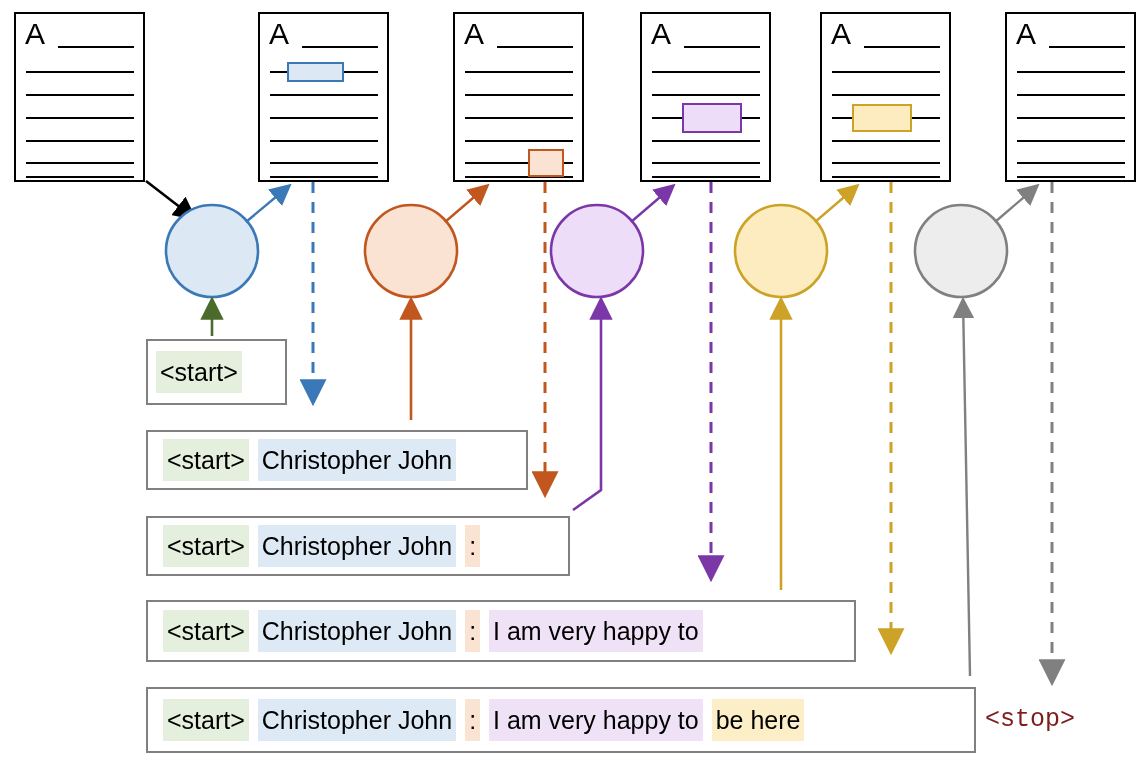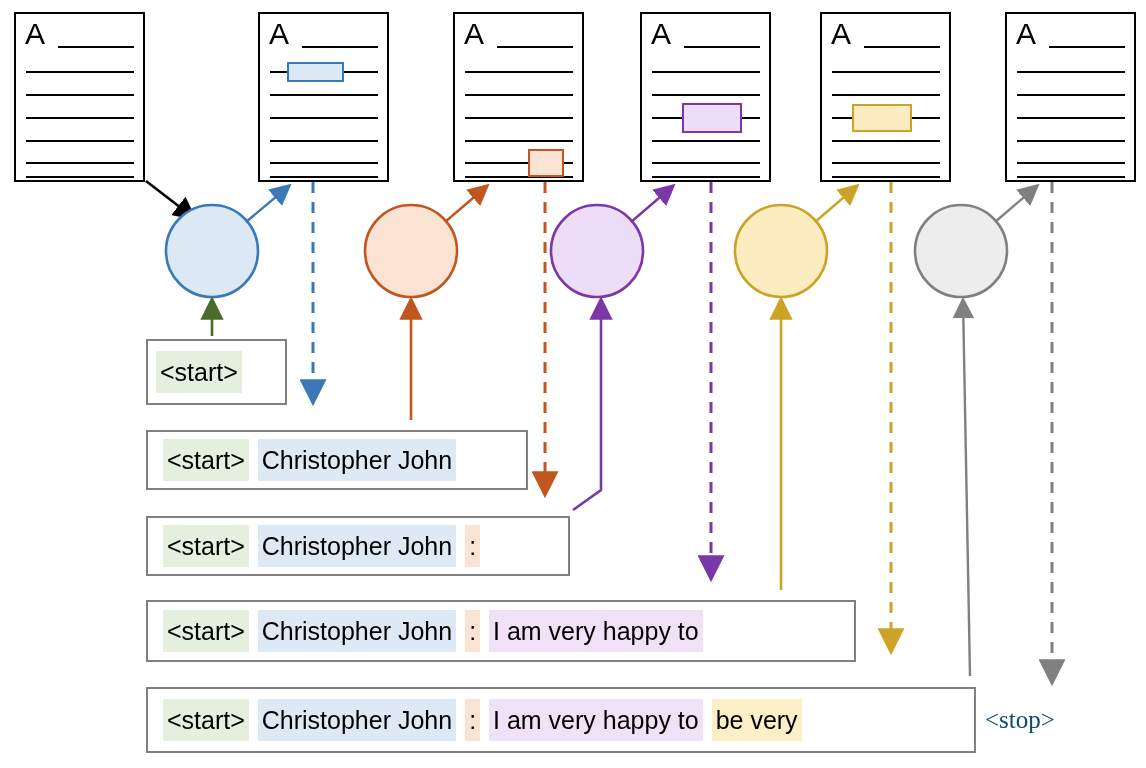--- a/index.html
+++ b/index.html
@@ -12,22 +12,22 @@
   .doc .glyph{position:absolute;left:9px;top:5px;font-size:30px;line-height:30px;color:#000;
               font-family:"Liberation Sans","DejaVu Sans",sans-serif;}
   .doc .ln{position:absolute;height:0;border-top:2.5px solid #000;}
   .doc .hl{position:absolute;box-sizing:border-box;border:2px solid #000;}
 
   
   .obox{position:absolute;box-sizing:border-box;border:2.5px solid #808080;background:#fff;
         display:flex;align-items:center;}
   .tok{display:inline-block;font-size:25px;line-height:34px;color:#000;white-space:pre;
        font-family:"Liberation Sans","DejaVu Sans",sans-serif;}
-  .stoplabel{position:absolute;font-size:25px;line-height:34px;color:#0c4a6e;white-space:pre;
-       font-family:Liberation Serif, serif;}
+  .stoplabel{position:absolute;font-size:25px;line-height:34px;color:#7f1d1d;white-space:pre;
+       font-family:Liberation Mono, monospace;}
 </style>
 </head>
 <body>
 
 <div id="stage">
 
   <svg id="svg-layer" viewBox="0 0 1146 768" xmlns="http://www.w3.org/2000/svg">
     <defs>
       <marker id="ah-black" markerWidth="9" markerHeight="9" refX="7.6" refY="4.5" orient="auto">
         <path d="M0,0 L9,4.5 L0,9 z" fill="#000000"></path>
@@ -174,18 +174,18 @@
       </div>
       <div class="obox" style="left: 146px; top: 687px; width: 830px; height: 66px; padding-left: 15px;">
         <span class="tok" style="background: rgb(229, 239, 221); padding: 4px;">&lt;start&gt;</span>
         <span class="tok" style="padding: 4px 1px;"> </span>
         <span class="tok" style="background: rgb(221, 233, 244); padding: 4px;">Christopher John</span>
         <span class="tok" style="padding: 4px 1px;"> </span>
         <span class="tok" style="background: rgb(250, 227, 211); padding: 4px;">:</span>
         <span class="tok" style="padding: 4px 1px;"> </span>
         <span class="tok" style="background: rgb(239, 226, 247); padding: 4px;">I am very happy to</span>
         <span class="tok" style="padding: 4px 1px;"> </span>
-        <span class="tok" style="background: rgb(252, 239, 200); padding: 4px;">be very</span>
+        <span class="tok" style="background: rgb(252, 239, 200); padding: 4px;">be here</span>
       </div>
     </div>
 
   <div class="stoplabel" style="left:985px;top:703px;">&lt;stop&gt;</div>
 </div>
 
 </body></html>

